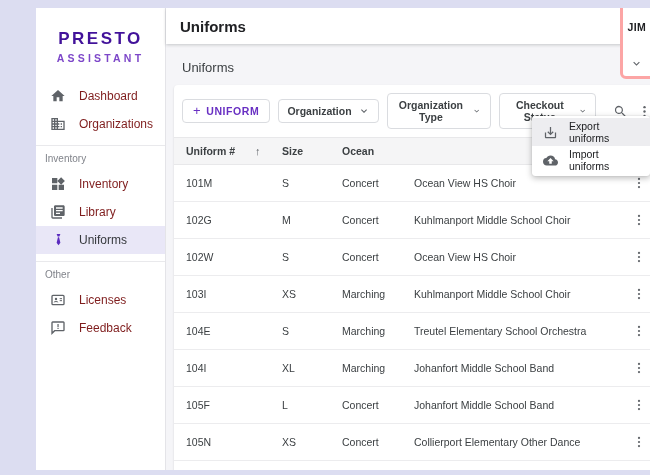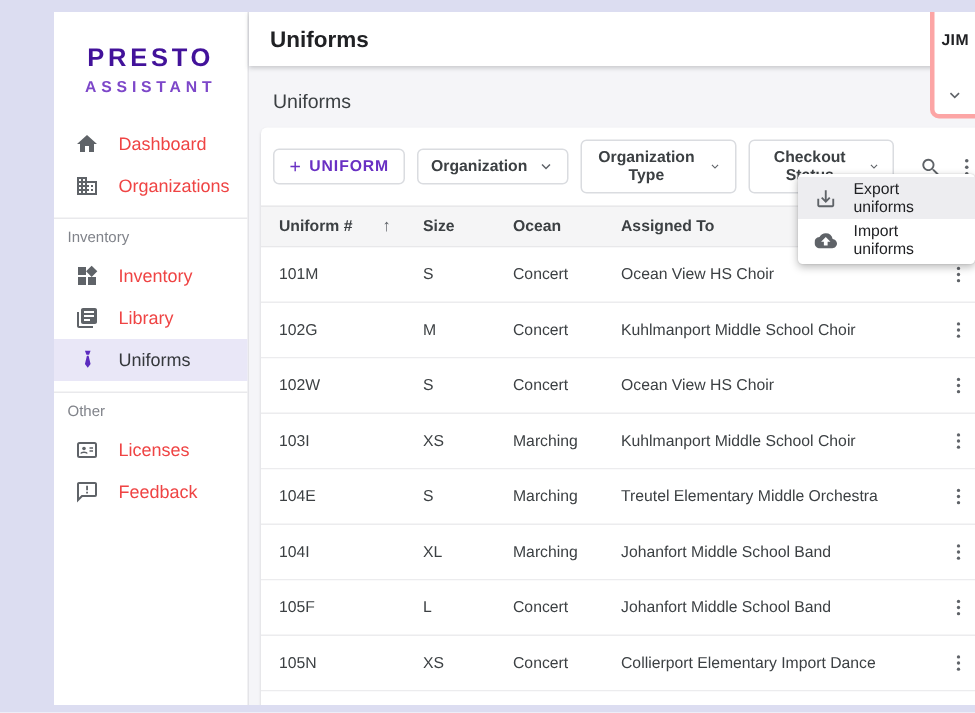--- a/index.html
+++ b/index.html
@@ -10,21 +10,21 @@
     font-family:"Liberation Sans","DejaVu Sans",sans-serif;
     color:#3c4043;
   }
   .app { display:flex; width:634px; height:462px; background:#fff; overflow:hidden;margin-left:28px; }
 
   
   .sidebar { width:130px; min-width:130px; background:#fff; border-right:1px solid #e4e4e8; display:flex; flex-direction:column; }
   .logo { padding:22px 0 18px 0; text-align:center; cursor:pointer; }
   .logo-line1 { font-size:17px; font-weight:800; letter-spacing:2.5px; color:#42129a; line-height:1.1; }
   .logo-line2 { font-size:10.5px; font-weight:600; letter-spacing:3.2px; color:#7d47c9; margin-top:3px; }
-  .nav-item { display:flex; align-items:center; gap:13px; height:28px; padding-left:14px; font-size:12px; color:#ef4444; cursor:pointer; }
+  .nav-item { display:flex; align-items:center; gap:13px; height:28px; padding-left:14px; font-size:12px; color:#7f1d1d; cursor:pointer; }
   .nav-item .nicon { width:16px; height:16px; display:flex; align-items:center; justify-content:center; flex:0 0 16px; }
   .nav-item.active { background:#e9e7f7; color:#35383c; }
   .nav-divider { border-top:1px solid #e9e9ec; margin-top:7px; }
   .nav-section { font-size:10px; color:#80838a; padding:7px 0 6px 9px; }
 
   
   .main { flex:1; display:flex; flex-direction:column; min-width:0; }
   .topbar { height:36px; background:#fff; display:flex; align-items:center; justify-content:space-between;
             padding:0 14px; box-shadow:0 1px 3px rgba(60,64,67,0.25); position:relative; z-index:5; }
   .page-title { font-size:15px; font-weight:700; color:#202124; }
@@ -212,21 +212,20 @@
         </div>
 
         <div class="table">
           <div class="thead">
             <div class="th th-sort">
               <span>Uniform #</span>
               <span class="sort-arrow">↑</span>
             </div>
             <div class="th">Size</div>
             <div class="th">Ocean</div>
-            <div class="th">Assigned To</div>
             <div class="th th-actions">Actions</div>
           </div>
           <div id="table-body">
   <div class="trow">
     <div class="td">101M</div>
     <div class="td">S</div>
     <div class="td">Concert</div>
     <div class="td">Ocean View HS Choir</div>
     <div class="td td-actions">
       <span class="iconbtn row-kebab">
@@ -284,21 +283,21 @@
                       <circle cx="12" cy="19" r="1.9"></circle>
                     </svg>
       </span>
     </div>
   </div>
 
   <div class="trow">
     <div class="td">104E</div>
     <div class="td">S</div>
     <div class="td">Marching</div>
-    <div class="td">Treutel Elementary Middle Orchestra</div>
+    <div class="td">Treutel Elementary School Orchestra</div>
     <div class="td td-actions">
       <span class="iconbtn row-kebab">
         <svg viewBox="0 0 24 24" width="14" height="14" fill="#5f6368">
                       <circle cx="12" cy="5" r="1.9"></circle>
                       <circle cx="12" cy="12" r="1.9"></circle>
                       <circle cx="12" cy="19" r="1.9"></circle>
                     </svg>
       </span>
     </div>
   </div>
@@ -332,21 +331,21 @@
                       <circle cx="12" cy="19" r="1.9"></circle>
                     </svg>
       </span>
     </div>
   </div>
 
   <div class="trow">
     <div class="td">105N</div>
     <div class="td">XS</div>
     <div class="td">Concert</div>
-    <div class="td">Collierport Elementary Import Dance</div>
+    <div class="td">Collierport Elementary Other Dance</div>
     <div class="td td-actions">
       <span class="iconbtn row-kebab">
         <svg viewBox="0 0 24 24" width="14" height="14" fill="#5f6368">
                       <circle cx="12" cy="5" r="1.9"></circle>
                       <circle cx="12" cy="12" r="1.9"></circle>
                       <circle cx="12" cy="19" r="1.9"></circle>
                     </svg>
       </span>
     </div>
   </div>

